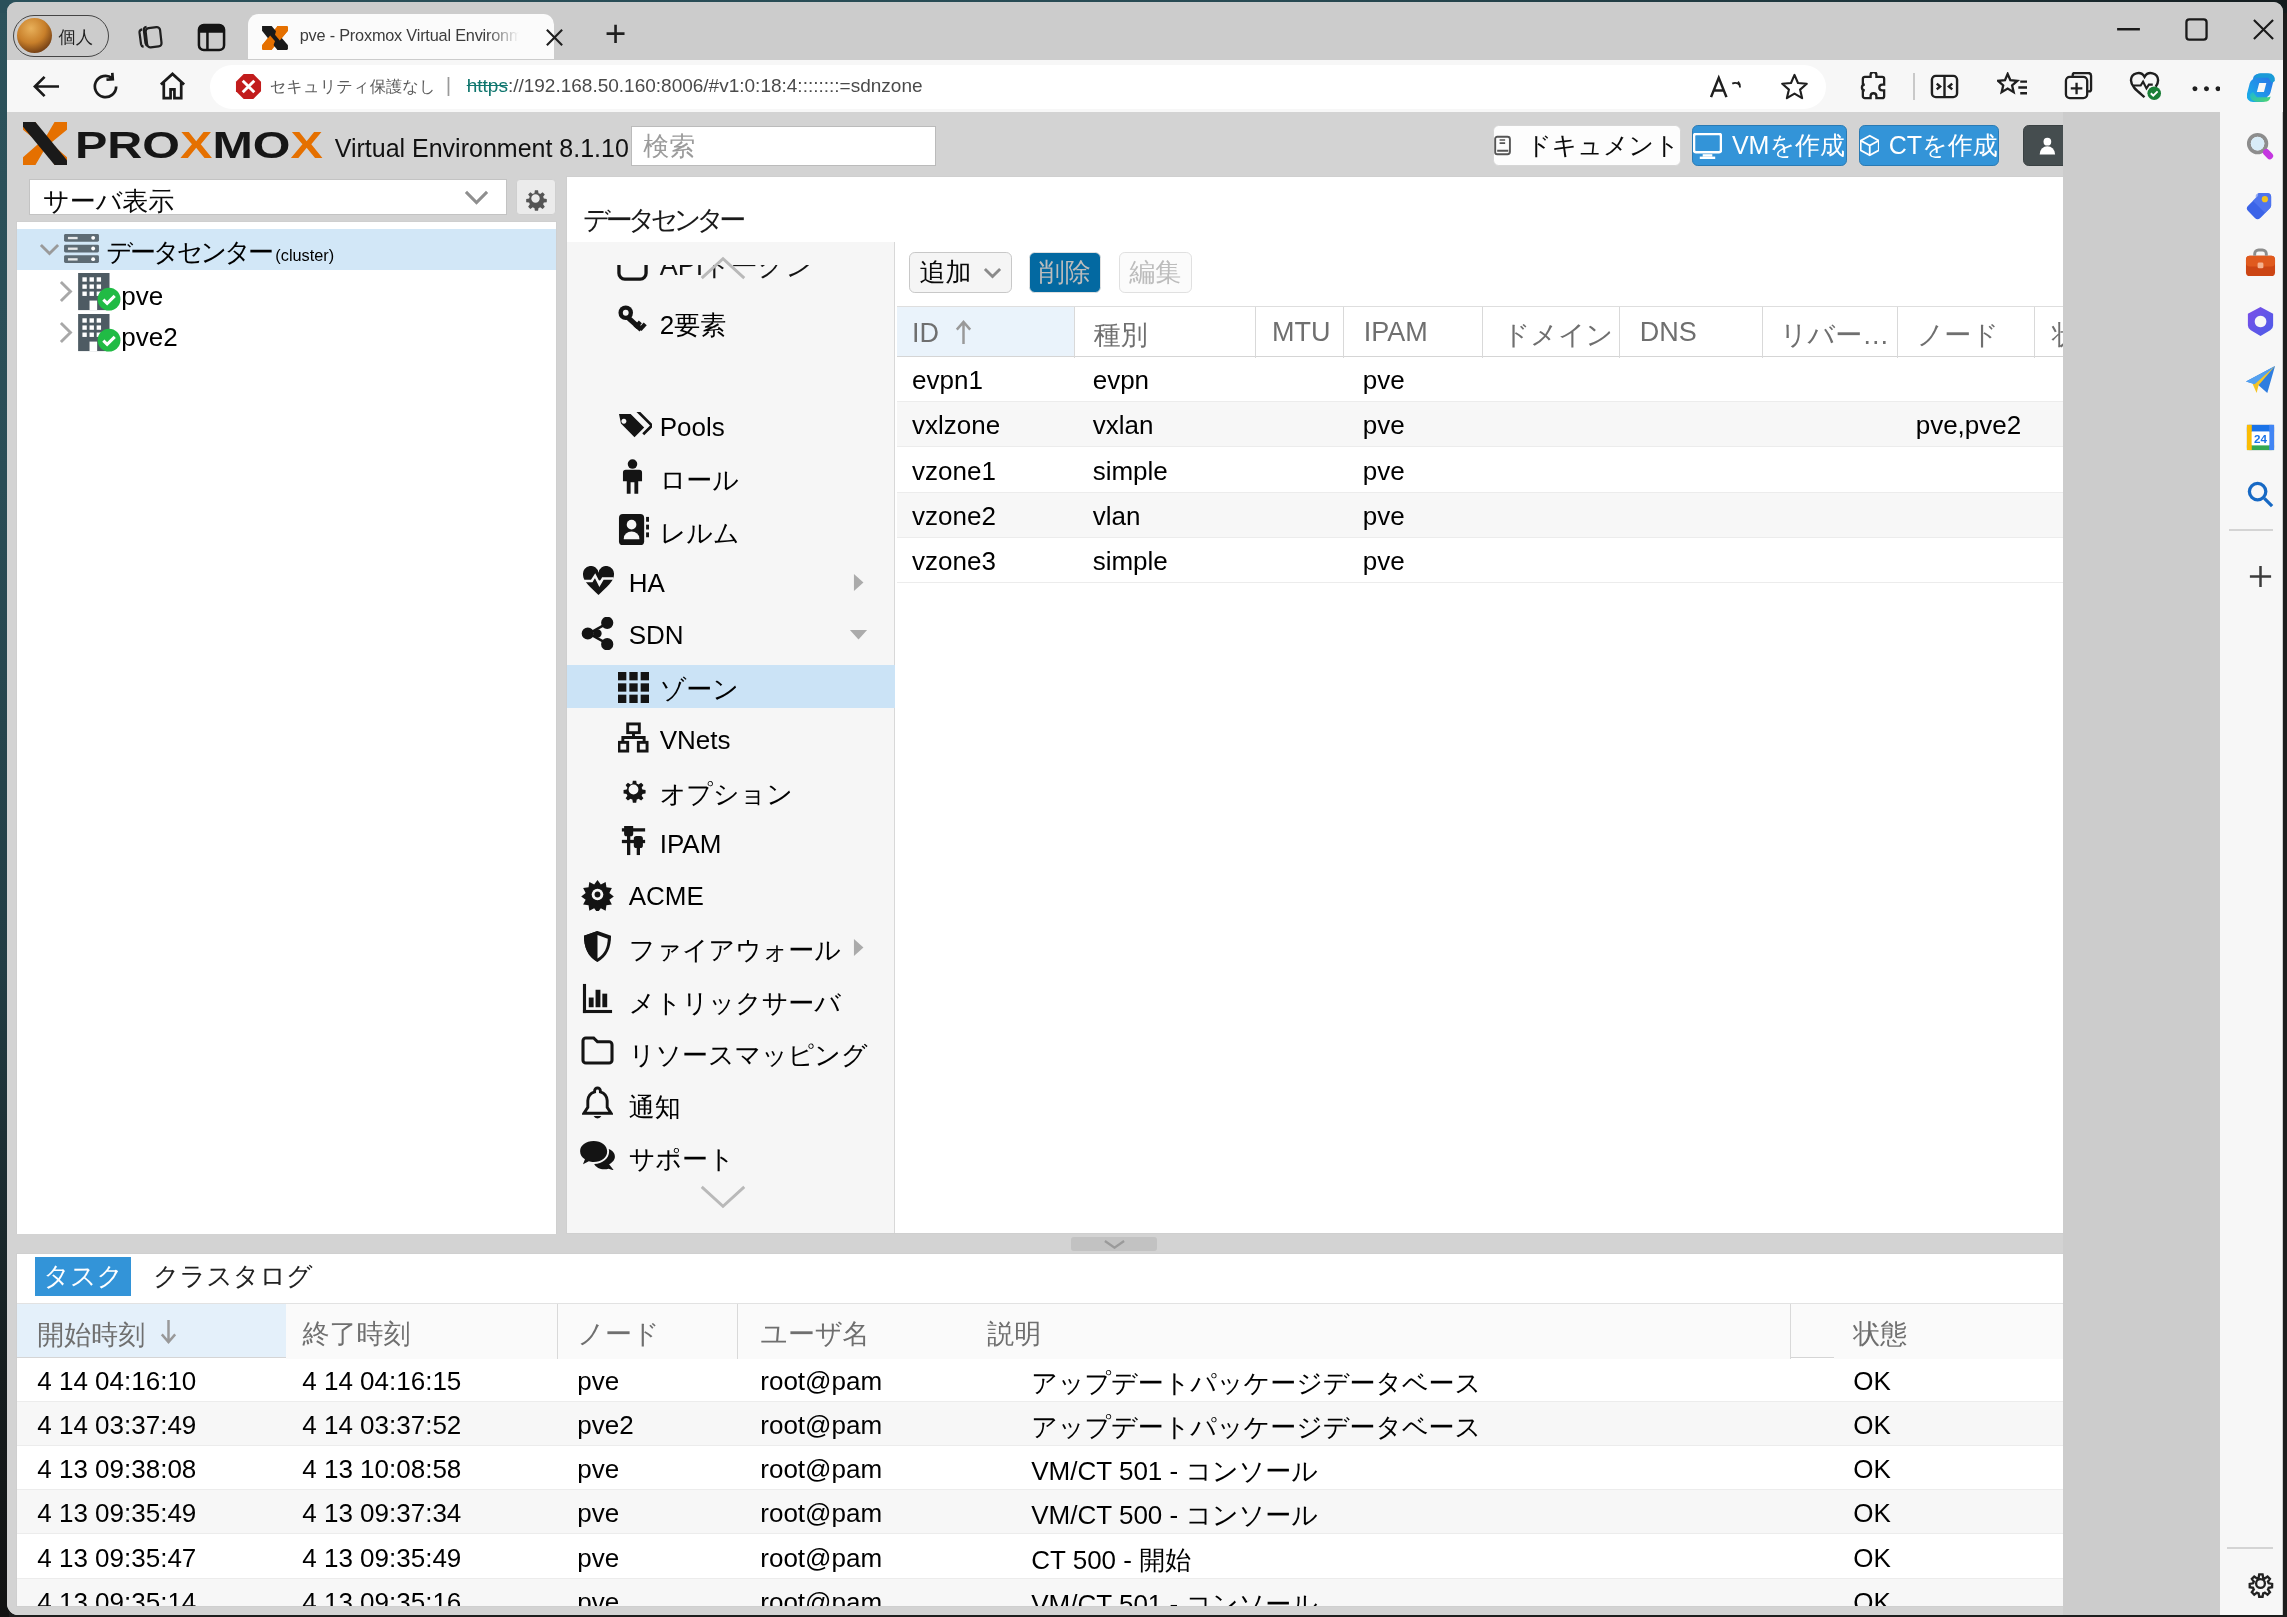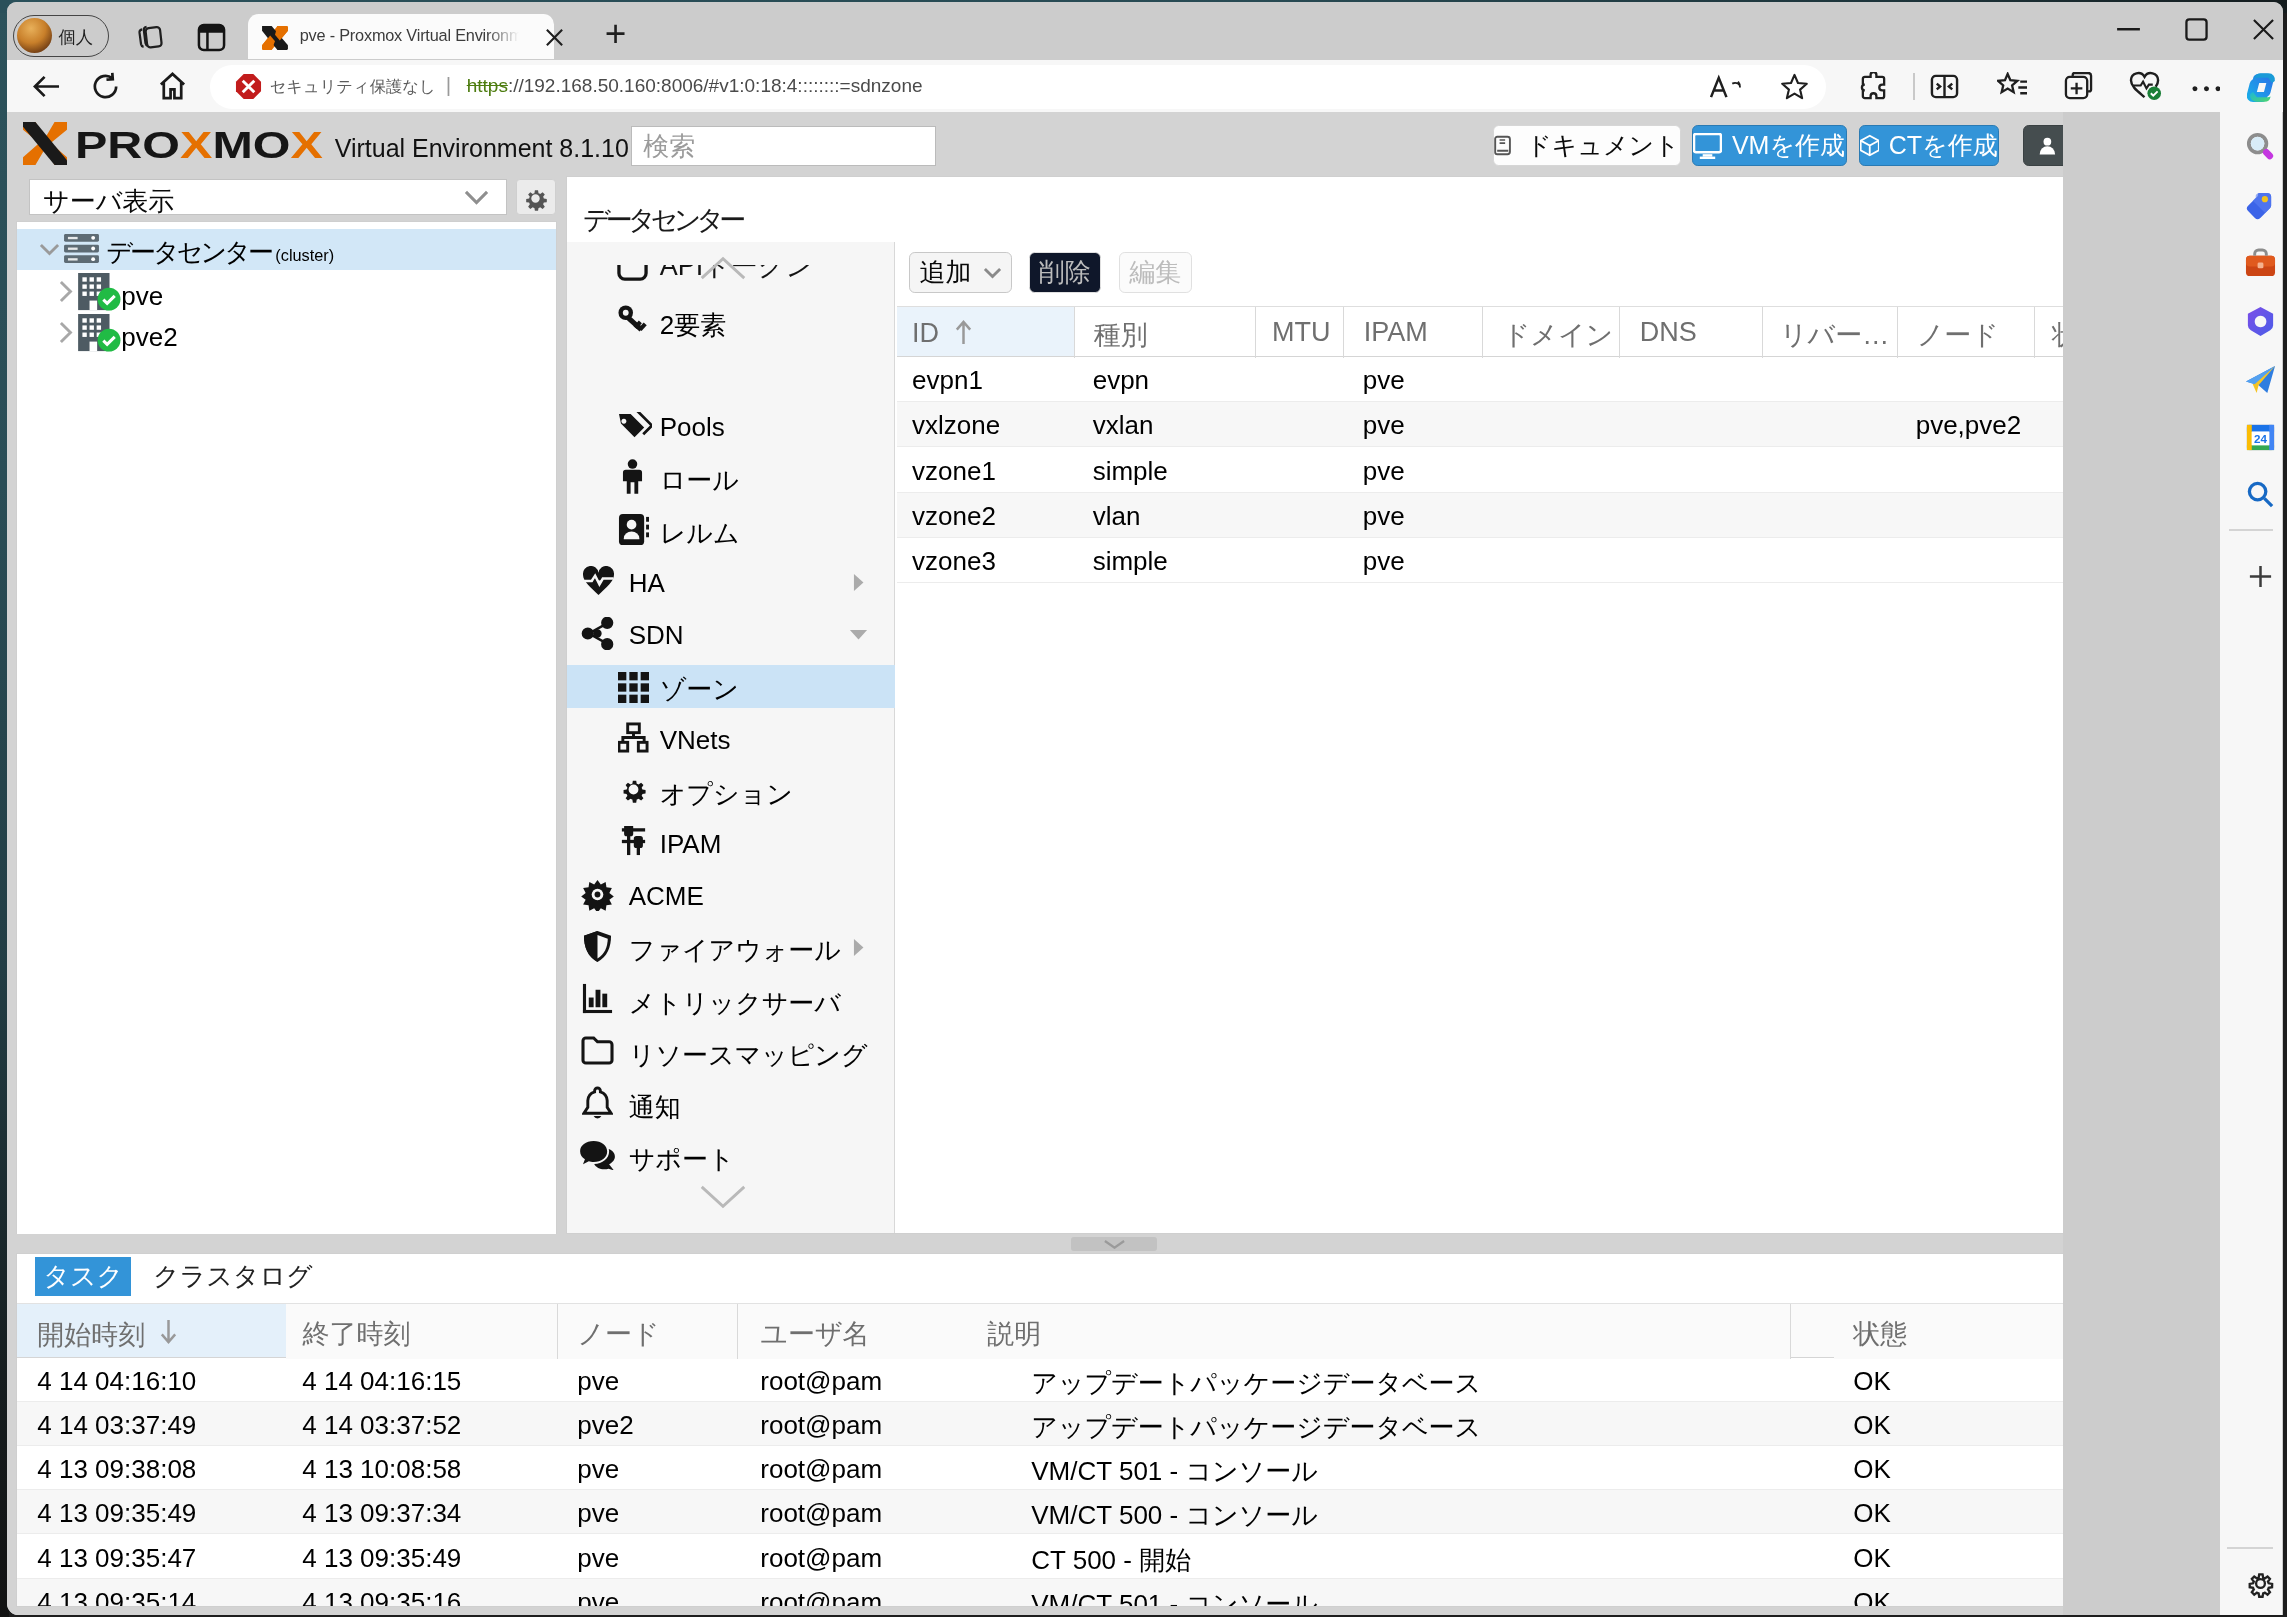--- a/index.html
+++ b/index.html
@@ -130,21 +130,21 @@
     <svg class="abs" style="left:150px;top:11.5px;" width="31" height="31" viewBox="0 0 32 32">
         <path d="M4 14 L16 3 L28 14 M7 12 v16 h7 v-9 h4 v9 h7 v-16" fill="none" stroke="#1a1a1a" stroke-width="2.8"></path>
       </svg>
     <div class="abs" id="addrpill">
       <svg class="abs" style="left:25px;top:8.6px;" width="27" height="27" viewBox="0 0 28 28">
           <path d="M9 1 h10 l8 8 v10 l-8 8 h-10 l-8-8 v-10 z" fill="#c21c1c"></path>
           <path d="M8 8 L20 20 M20 8 L8 20" stroke="#fff" stroke-width="3"></path>
         </svg>
       <div class="abs" style="left:60px;top:11.5px;font-size:16.3px;color:#5c5c5c;">セキュリティ保護なし</div>
       <div class="abs" style="left:236px;top:8.6px;font-size:21px;color:#9a9a9a;">|</div>
-      <div class="abs" style="left:257px;top:10.6px;font-size:19px;color:#4a4a4a;"><span style="color:#4d7c0f;text-decoration:line-through;text-align:center;">https</span>://192.168.50.160:8006/#v1:0:18:4::::::::=sdnzone</div>
+      <div class="abs" style="left:257px;top:10.6px;font-size:19px;color:#4a4a4a;"><span style="color:#0f766e;text-decoration:line-through;text-align:center;">https</span>://192.168.50.160:8006/#v1:0:18:4::::::::=sdnzone</div>
       <svg class="abs" style="left:1499px;top:9.6px;" width="33" height="27" viewBox="0 0 34 28">
           <g fill="none" stroke="#1f1f1f" stroke-width="2.6">
             <path d="M2 24 L10 4 L18 24 M5 17 h10"></path>
             <path d="M24 10 a6 6 0 0 1 8 2 M30 8 a8 8 0 0 1 2 6" stroke-width="2"></path>
           </g>
         </svg>
       <svg class="abs" style="left:1571px;top:8.6px;" width="27" height="27" viewBox="0 0 28 28">
           <path d="M14 2 L17.6 10.4 L26.7 11.2 L19.8 17.2 L21.9 26.1 L14 21.4 L6.1 26.1 L8.2 17.2 L1.3 11.2 L10.4 10.4 Z" fill="none" stroke="#1f1f1f" stroke-width="2.2" stroke-linejoin="round"></path>
         </svg>
     </div>
@@ -574,21 +574,21 @@
             </svg>
         </div>
       </div>
 
       <div class="abs" id="zcontent" style="left:330px;top:65px;width:1315px;height:991px;background:#fff;">
         <div class="abs" style="left:12.5px;top:10.6px;width:103px;height:41px;border:1px solid #c8c8c8;border-radius:5.8px;background:#f5f5f5;display:flex;align-items:center;justify-content:center;font-size:26px;color:#0a0a0a;white-space:nowrap;">追加
           <svg width="19" height="12.5" viewBox="0 0 20 13" style="margin-left:11.5px;">
               <path d="M2 2 L10 10 L18 2" fill="none" stroke="#8a8a8a" stroke-width="3"></path>
             </svg>
         </div>
-        <div class="abs" style="left:132px;top:10.6px;width:72px;height:41px;border:1px solid #e0e0e0;border-radius:5.8px;background:#0f172a;display:flex;align-items:center;justify-content:center;font-size:26px;color:#bcbcbc;">削除</div>
+        <div class="abs" style="left:132px;top:10.6px;width:72px;height:41px;border:1px solid #e0e0e0;border-radius:5.8px;background:#0369a1;display:flex;align-items:center;justify-content:center;font-size:26px;color:#bcbcbc;">削除</div>
         <div class="abs" style="left:222px;top:10.6px;width:73px;height:41px;border:1px solid #e0e0e0;border-radius:5.8px;background:#fbfbfb;display:flex;align-items:center;justify-content:center;font-size:26px;color:#bcbcbc;">編集</div>
 
         <div class="abs" style="left:0;top:64px;width:1317px;height:51px;border-top:1px solid #dedede;border-bottom:1.9px solid #d5d5d5;background:#fff;">
           <div class="abs" style="left:0;top:0;width:177px;height:49px;background:#eaf3fb;"></div>
           <div class="abs" style="left:15.4px;top:11.5px;font-size:27px;color:#6f6f6f;">ID</div>
           <svg class="abs" style="left:56px;top:12.5px;" width="21" height="27" viewBox="0 0 22 28">
               <path d="M11 26 L11 4 M4 11 L11 3 L18 11" fill="none" stroke="#999" stroke-width="2.6"></path>
             </svg>
           <div class="abs zhcell" style="left:177px;width:182px;">
               <span style="position:absolute;left:19px;top:10.6px;">種別</span>

